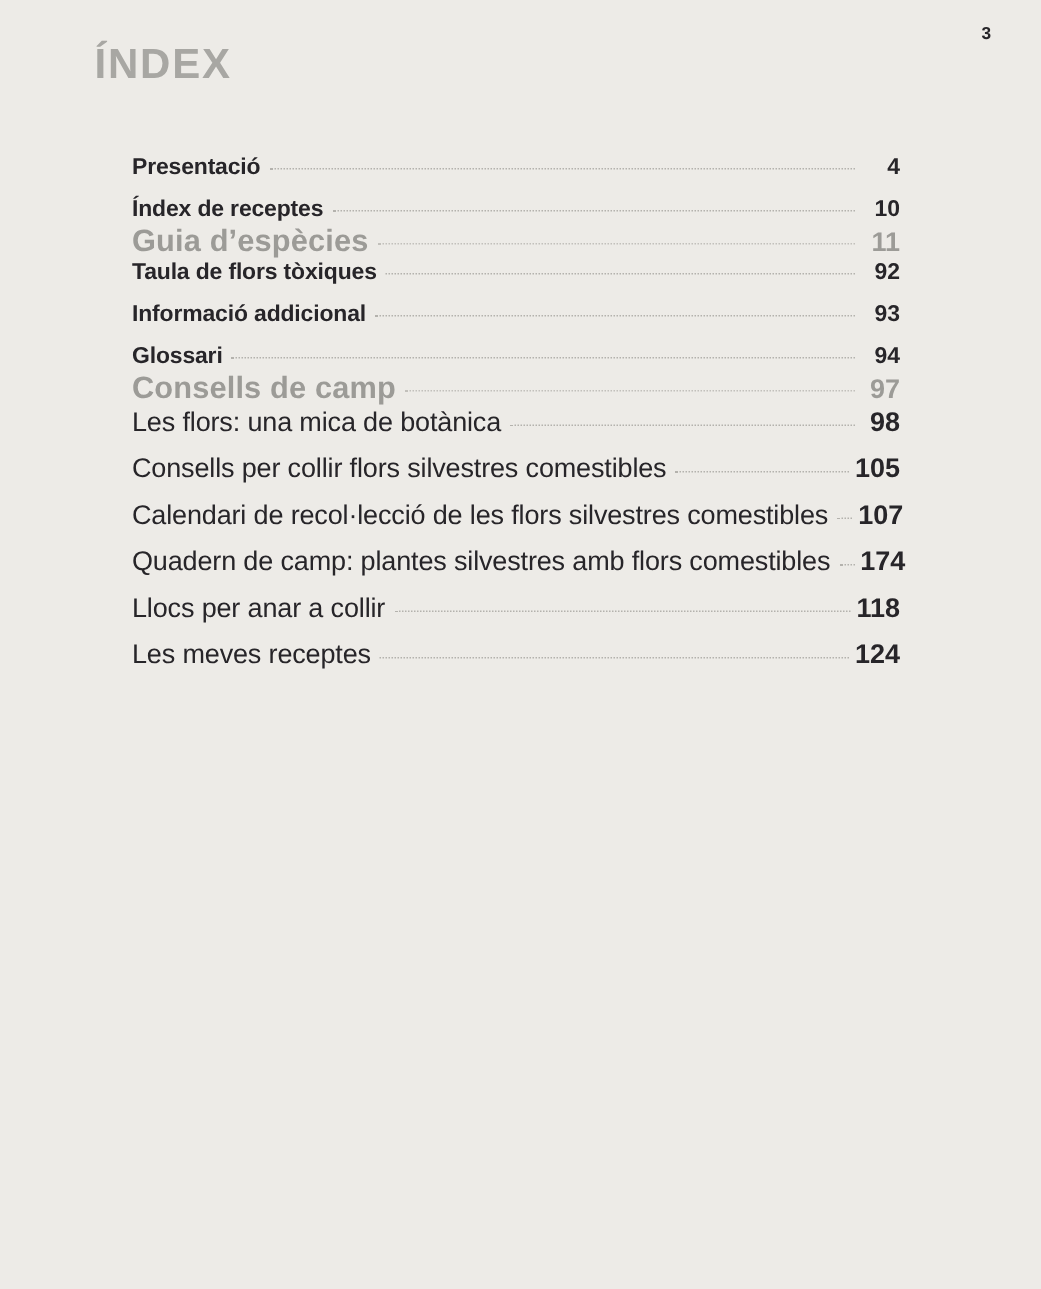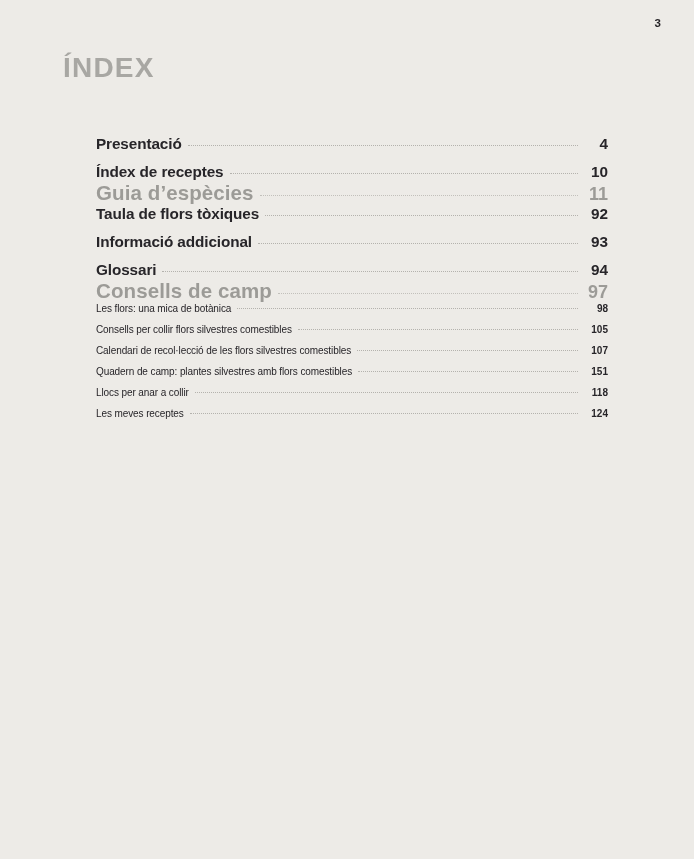--- a/index.html
+++ b/index.html
@@ -30,35 +30,34 @@
     font-size: 11.5px;
     font-weight: bold;
     color: #272529;
     letter-spacing: 0.2px;
   }
 
   
   .toc-title {
     position: absolute;
     left: 63px;
-    top: 54px;
+    top: 29px;
     font-size: 28px;
     font-weight: bold;
     color: #a8a7a3;
     letter-spacing: 1.2px;
     line-height: 1;
   }
 
   
   .toc-body {
     position: absolute;
-    left: 96px;
+    left: 88px;
     top: 103px;
     width: 512px;
-    margin-top: 32px;
   }
 
   .group {
     display: block;
   }
   .group + .group {
     margin-top: 0;
   }
 
   
@@ -95,21 +94,21 @@
     font-size: 15.3px;
     font-weight: bold;
     text-align: right;
     min-width: 26px;
   }
 
   
   .entry.light .label,
   .entry.light .page-num {
     font-weight: normal;
-    font-size: 10px;
+    font-size: 18px;
   }
   .entry.light .page-num {
     font-weight: bold;
     text-align: right;
   }
 
   
   .entry.section .label {
     color: #9c9b97;
     font-size: 20.5px;
@@ -194,21 +193,21 @@
           <span class="page-num">105</span>
         </div>
         <div class="entry light row-gap-1">
           <span class="label">Calendari de recol·lecció de les flors silvestres comestibles</span>
           <span class="leader"></span>
           <span class="page-num">107</span>
         </div>
         <div class="entry light row-gap-1">
           <span class="label">Quadern de camp: plantes silvestres amb flors comestibles</span>
           <span class="leader"></span>
-          <span class="page-num">151</span>
+          <span class="page-num">174</span>
         </div>
         <div class="entry light row-gap-1">
           <span class="label">Llocs per anar a collir</span>
           <span class="leader"></span>
           <span class="page-num">118</span>
         </div>
         <div class="entry light row-gap-1">
           <span class="label">Les meves receptes</span>
           <span class="leader"></span>
           <span class="page-num">124</span>

